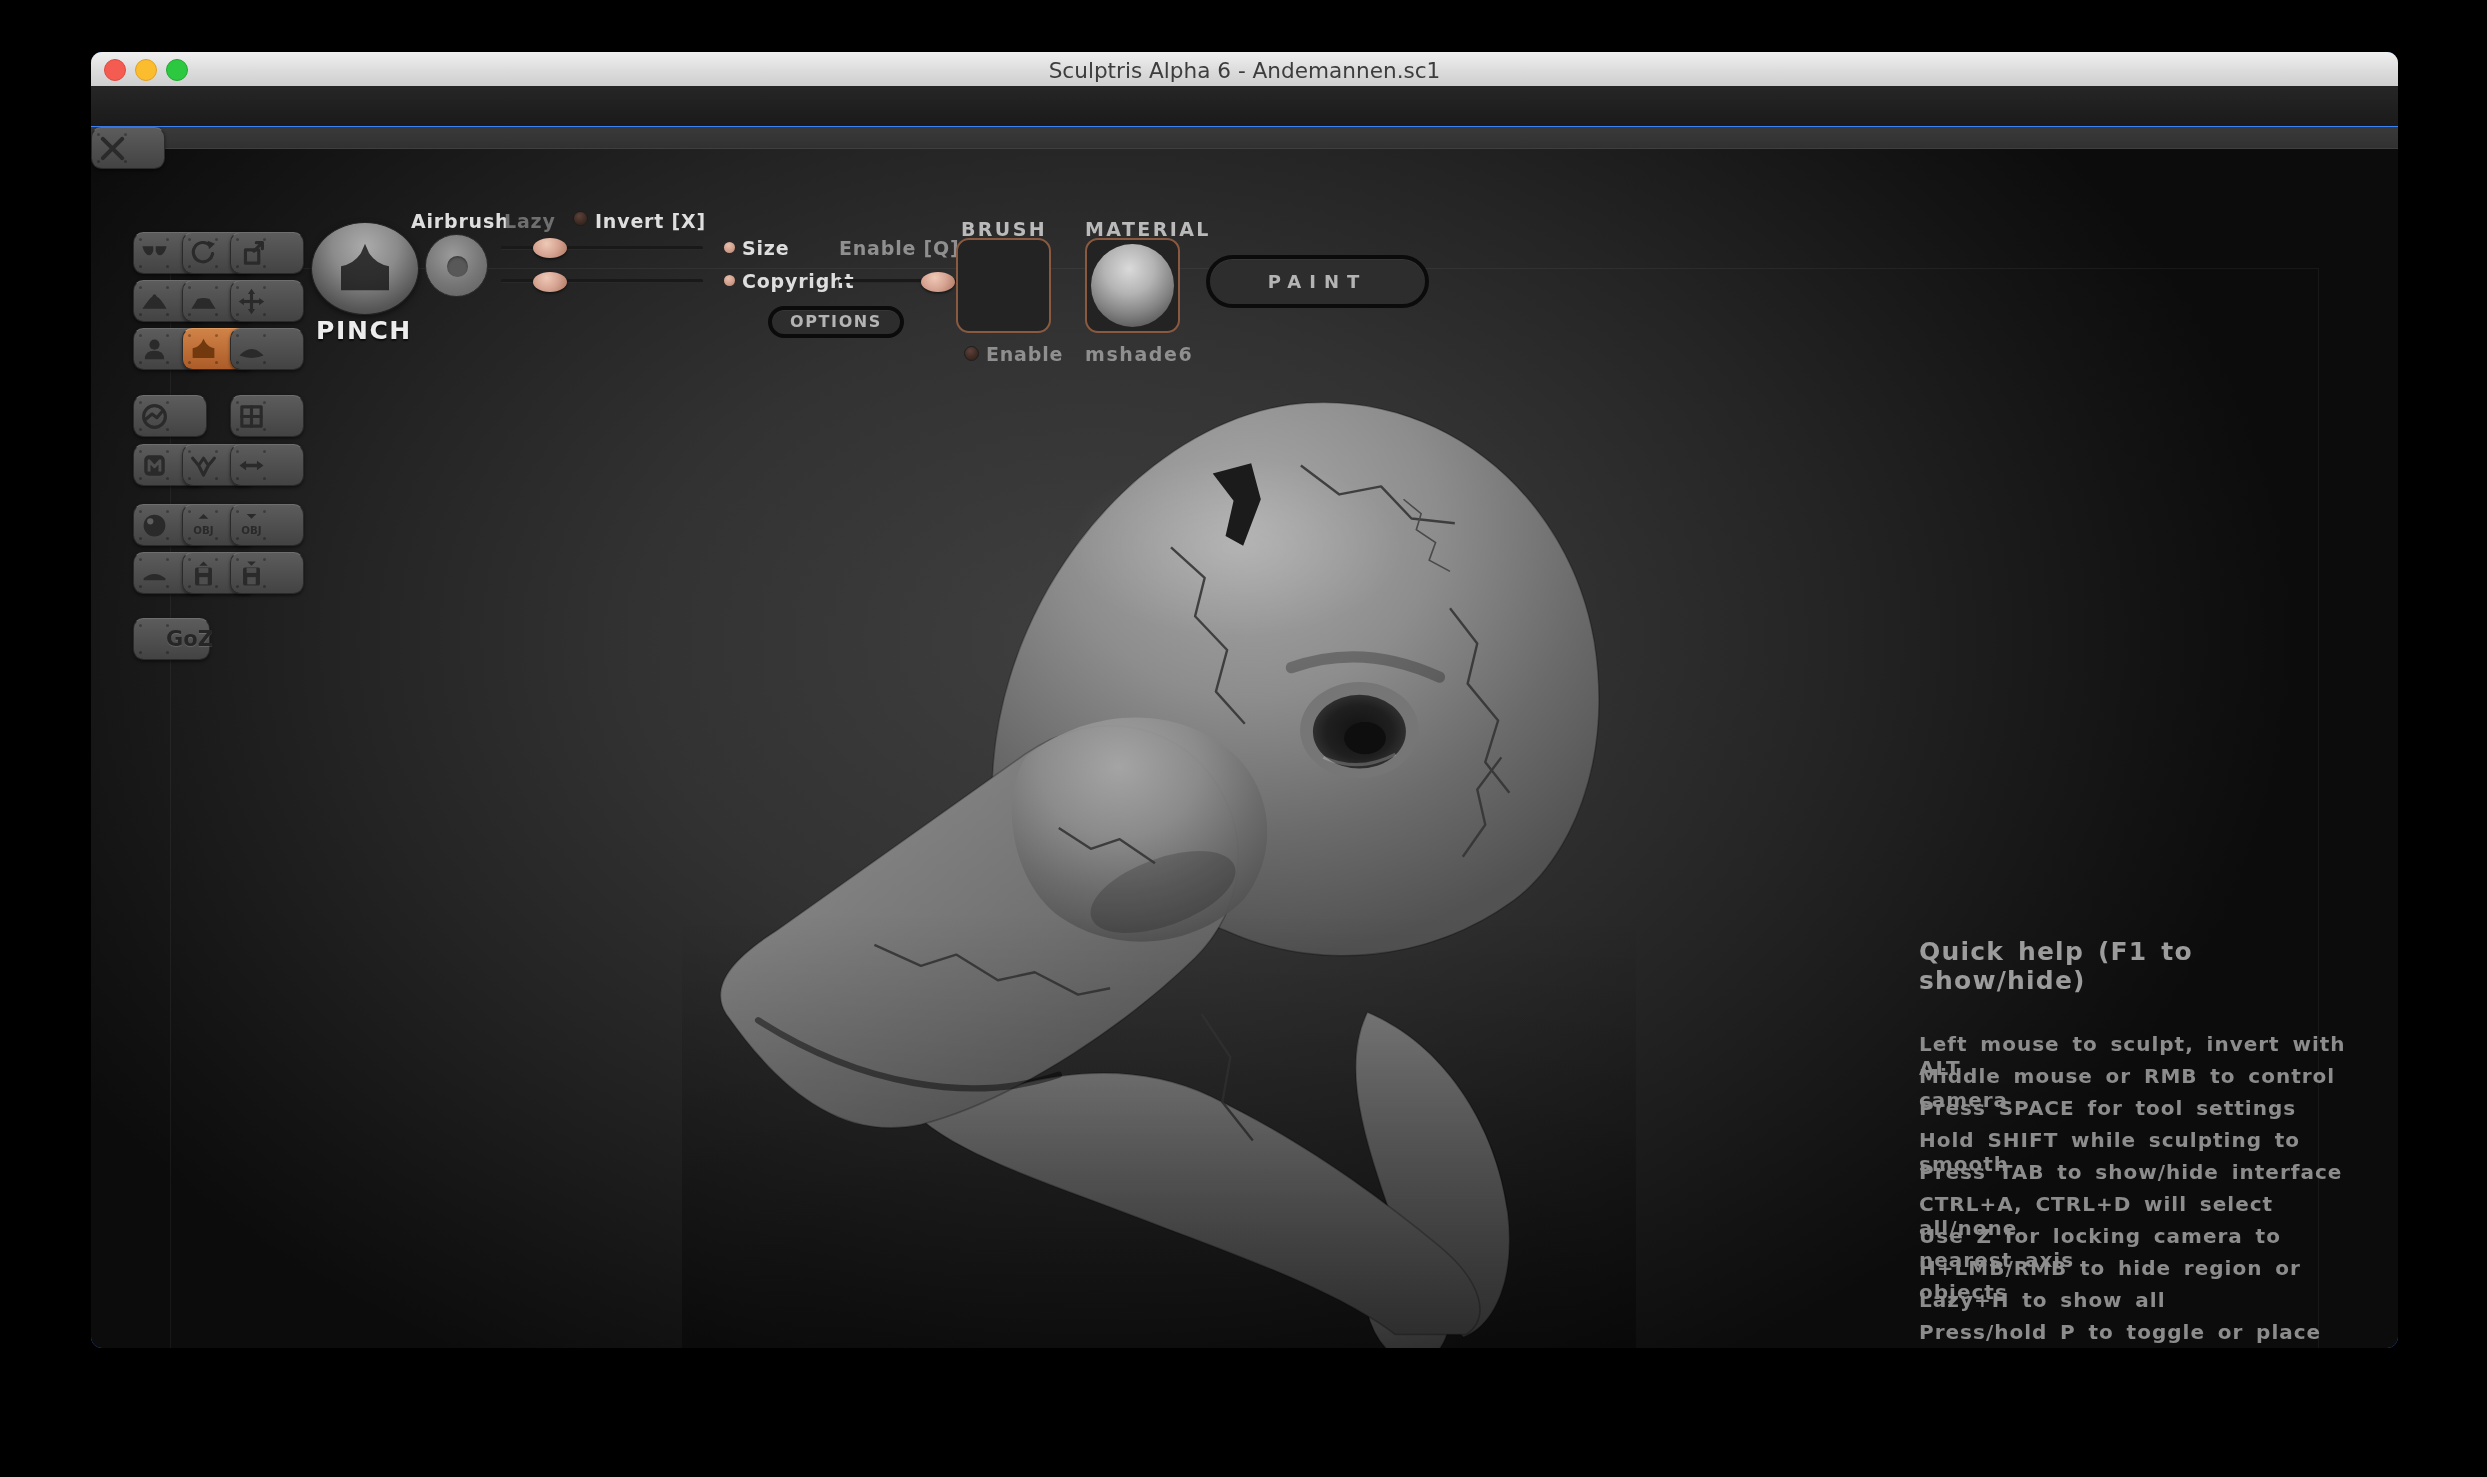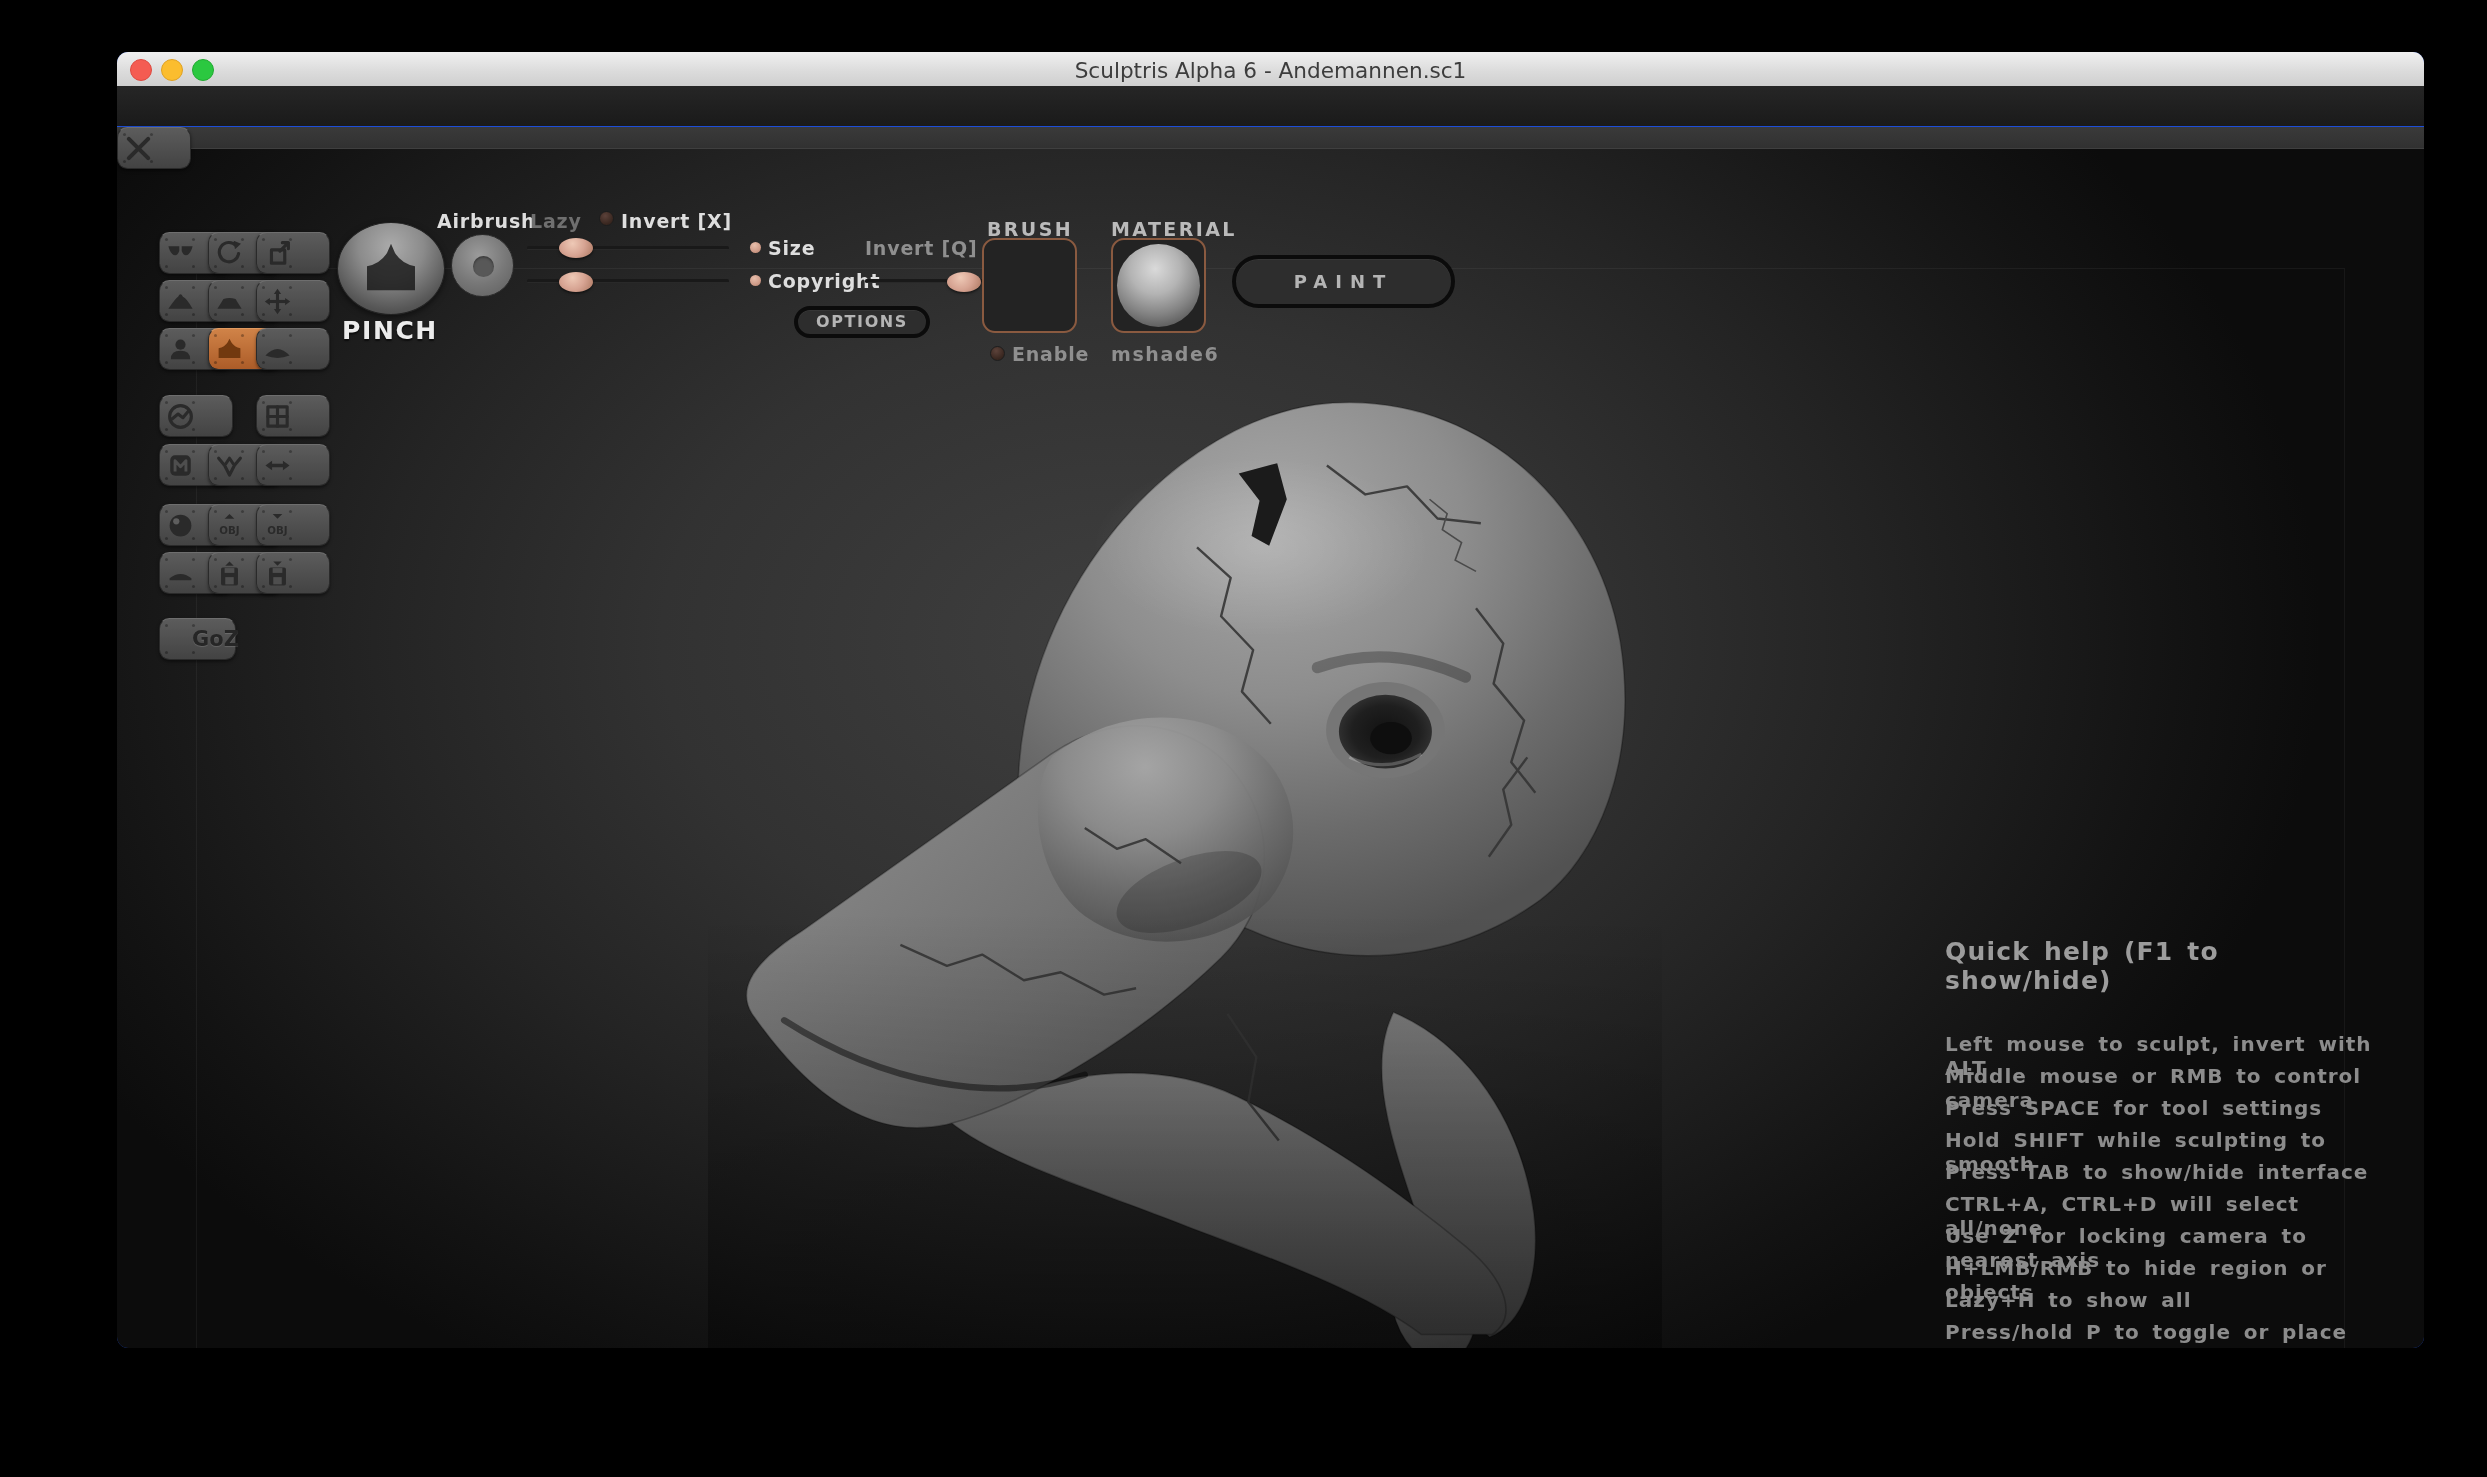--- a/index.html
+++ b/index.html
@@ -1,21 +1,21 @@
 <!DOCTYPE html>
 <html style="font-size:13px"><head>
 <meta charset="utf-8">
 <style>
   html,body{margin:0;padding:0;background:#000;}
   #screen{position:relative;width:2487px;height:1478px;background:#000;overflow:hidden;
           font-family:"DejaVu Sans",sans-serif;-webkit-font-smoothing:antialiased;}
   .abs{position:absolute;}
   
-  .window{left:91px;top:52px;width:2307px;height:1296px;border-radius:11.2px;background:#1d4ed8;
-          overflow:hidden;box-shadow:0 8px 48px rgba(0,0,0,.8);margin-left:26px;}
+  .window{left:91px;top:52px;width:2307px;height:1296px;border-radius:11.2px;background:#3b82f6;
+          overflow:hidden;box-shadow:0 8px 48px rgba(0,0,0,.8);}
   .titlebar{left:0;top:0;width:2307px;height:34px;
             background:linear-gradient(#f0f0f0,#dcdcdc 55%,#cfcfcf);border-bottom:0.8px solid #8f8f8f;}
   .tl{width:20px;height:20px;border-radius:50%;top:7.2px;}
   .tl.red{left:13px;background:#f45c52;border:0.8px solid #dd4a41;}
   .tl.yellow{left:44px;background:#fbbd2e;border:0.8px solid #dfa123;}
   .tl.green{left:75px;background:#2bc840;border:0.8px solid #22a931;}
   .wtitle{left:0;top:5.6px;width:2307px;text-align:center;font-size:21.6px;color:#3d3d3d;}
   .brandbar{left:0;top:34px;width:2307px;height:40px;background:linear-gradient(#262626,#1a1a1a);}
   .pixlogo{left:5.6px;top:44px;width:21px;height:21px;border-radius:50%;border:1.6px solid #808080;
            color:#999;font:italic bold 16px "DejaVu Serif",serif;text-align:center;line-height:20px;}
@@ -165,21 +165,21 @@
 
     <span class="abs toglbl on" style="left:320px;top:83px;">Airbrush</span>
     <span class="abs toglbl off" style="left:413px;top:83px;">Lazy</span>
     <span class="abs ddot" style="left:482px;top:84px;"></span>
     <span class="abs toglbl on" style="left:504px;top:83px;">Invert [X]</span>
 
     <div class="abs track" style="left:410px;top:119px;width:202px;"></div>
     <div class="abs handle" style="left:442px;top:111px;"></div>
     <span class="abs pdot" style="left:633px;top:115px;"></span>
     <span class="abs toglbl on" style="left:651px;top:110px;">Size</span>
-    <span class="abs toglbl dim" style="left:748px;top:110px;">Invert [Q]</span>
+    <span class="abs toglbl dim" style="left:748px;top:110px;">Enable [Q]</span>
 
     <div class="abs track" style="left:410px;top:152px;width:202px;"></div>
     <div class="abs handle" style="left:442px;top:145px;"></div>
     <span class="abs pdot" style="left:633px;top:148px;"></span>
     <span class="abs toglbl on" style="left:651px;top:143px;">Copyright</span>
 
     <div class="abs track" style="left:748px;top:152px;width:133px;"></div>
     <div class="abs handle" style="left:830px;top:145px;"></div>
 
     <div class="abs pillbtn" style="left:677px;top:179px;width:128px;height:24px;line-height:24px;font-size:16px;letter-spacing:1.6px;">OPTIONS</div>

